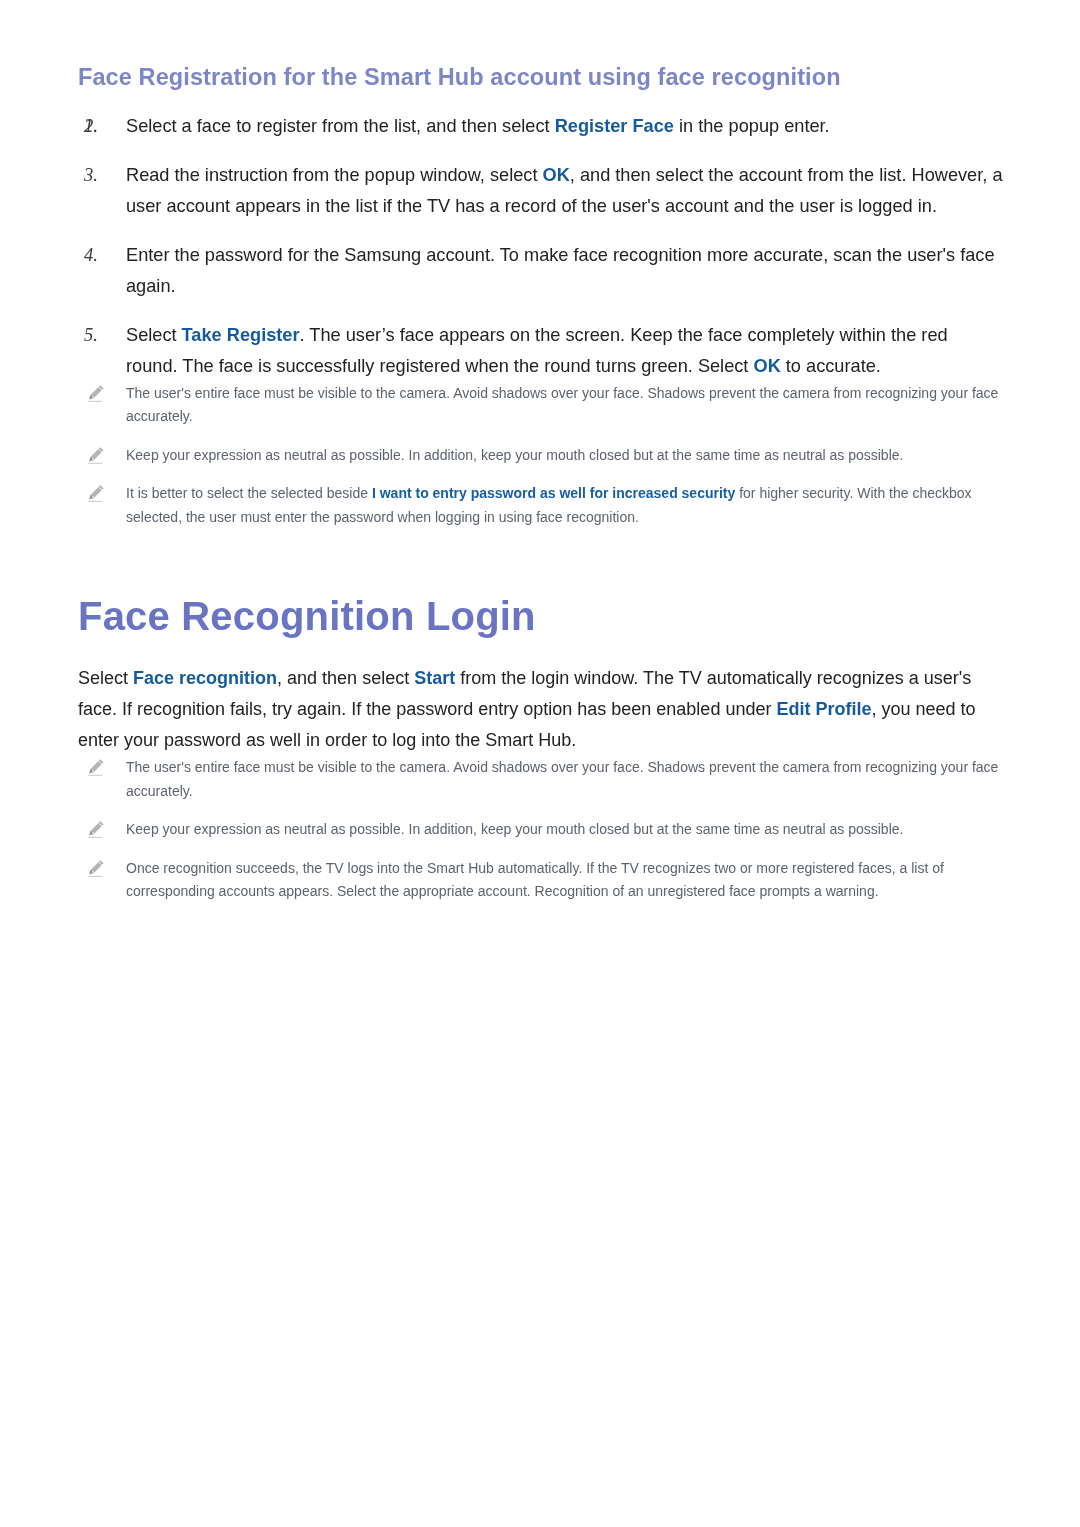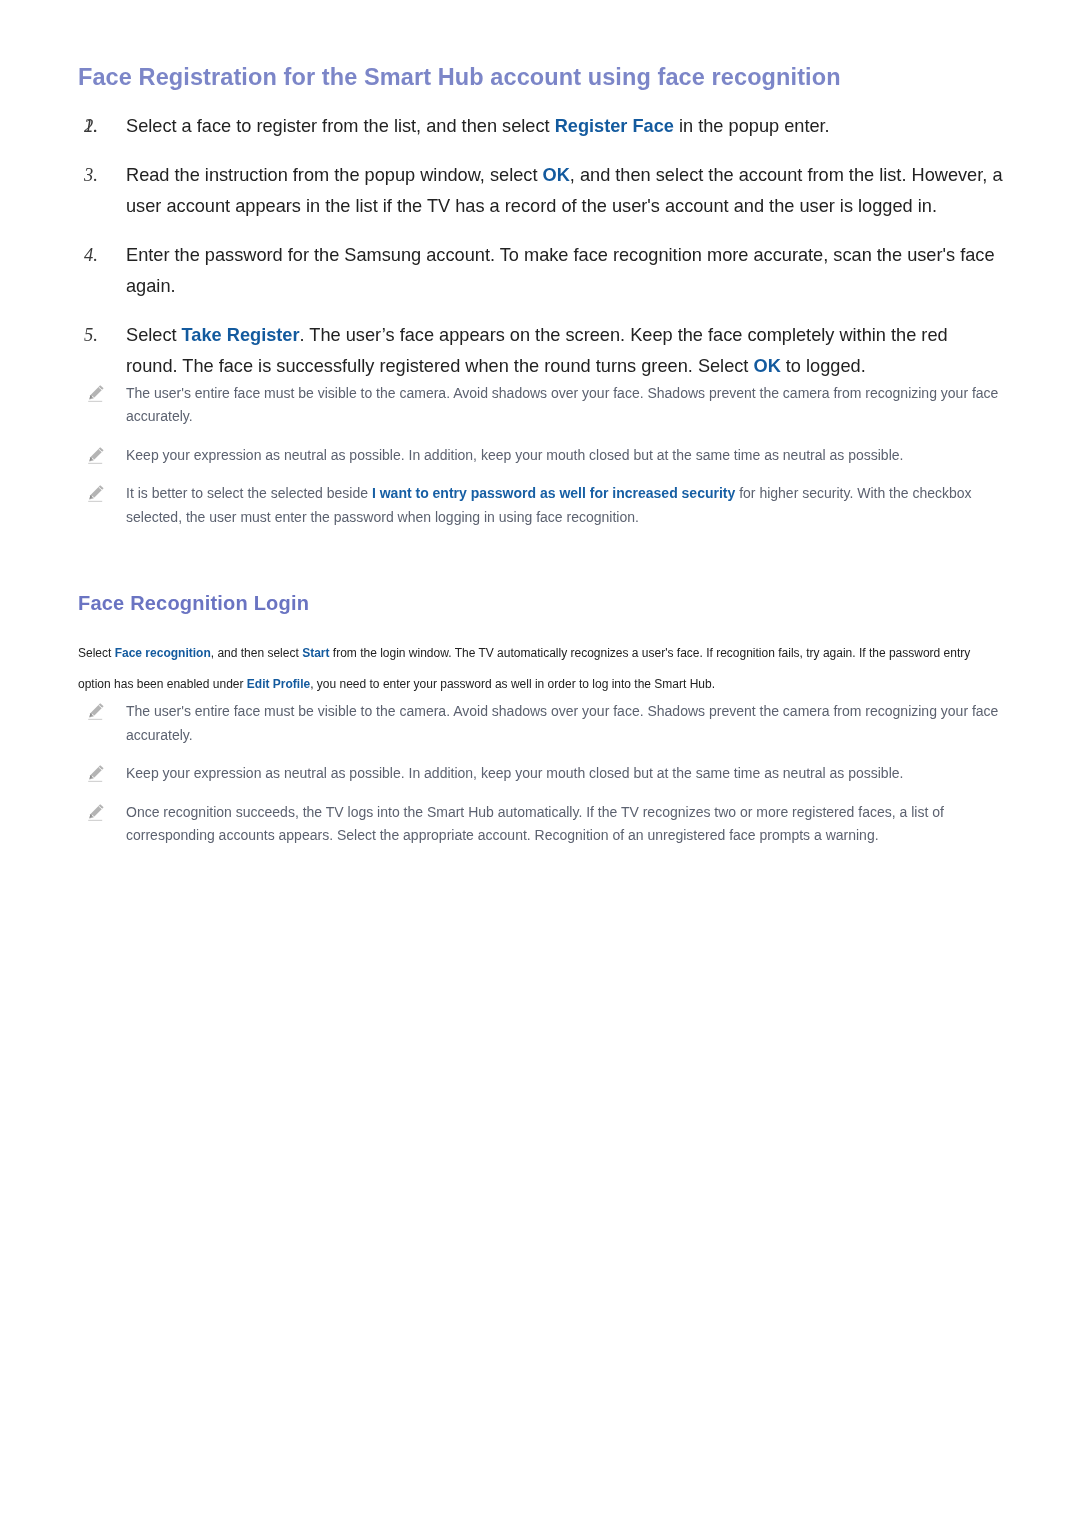--- a/index.html
+++ b/index.html
@@ -36,21 +36,21 @@
   h1.doc-h1 {
     font-size: 23.5px;
     font-weight: bold;
     color: #7c86c8;
     margin: 0 0 14px 0;
     letter-spacing: 0.1px;
     line-height: 1.3;
   }
 
   h2.doc-h2 {
-    font-size: 20px;
+    font-size: 40px;
     font-weight: bold;
     color: #6a74c2;
     margin: 0 0 22px 0;
     line-height: 1.25;
     letter-spacing: 0.2px;
   }
 
   .section-gap {
     height: 62px;
   }
@@ -108,21 +108,21 @@
     top: 2px;
     width: 22px;
     height: 20px;
     display: block;
   }
 
   .notes-after-steps { margin-top: 26px; }
   .notes-after-para  { margin-top: 20px; }
 
   p.body-para {
-    font-size: 12px;
+    font-size: 18px;
     line-height: 31px;
     color: #222222;
     margin: 0;
   }
 
   
   .hl {
     color: #135a9e;
     font-weight: bold;
   }
@@ -137,21 +137,21 @@
 <div class="page">
   <div class="content">
 
     <h1 class="doc-h1">Face Registration for the Smart Hub account using face recognition</h1>
 
     <ol class="steps" id="steps-section1">
         <li><span class="step-num">1.</span></li>
         <li><span class="step-num">2.</span><span><span>Select a face to register from the list, and then select </span><span class="hl">Register Face</span><span> in the popup enter.</span></span></li>
         <li><span class="step-num">3.</span><span><span>Read the instruction from the popup window, select </span><span class="hl">OK</span><span>, and then select the account from the list. However, a user account appears in the list if the TV has a record of the user's account and the user is logged in.</span></span></li>
         <li><span class="step-num">4.</span><span><span>Enter the password for the Samsung account. To make face recognition more accurate, scan the user's face again.</span></span></li>
-        <li><span class="step-num">5.</span><span><span>Select </span><span class="hl">Take Register</span><span>. The user’s face appears on the screen. Keep the face completely within the red round. The face is successfully registered when the round turns green. Select </span><span class="hl">OK</span><span> to logged.</span></span></li>
+        <li><span class="step-num">5.</span><span><span>Select </span><span class="hl">Take Register</span><span>. The user’s face appears on the screen. Keep the face completely within the red round. The face is successfully registered when the round turns green. Select </span><span class="hl">OK</span><span> to accurate.</span></span></li>
       </ol>
 
     <ul class="notes notes-after-steps" id="notes-section1">
         <li><svg class="pencil-icon" viewBox="0 0 22 20">
             <g>
               <path d="M15.2 1.3 L18.6 4.3 L8.4 14.4 L4.4 15.4 L5.3 11.3 Z" fill="#b4b4b4"></path>
               <path d="M13.6 3.0 L17.0 6.0" stroke="#ffffff" stroke-width="0.9" fill="none"></path>
               <path d="M7.0 12.0 L10.3 14.8" stroke="#ffffff" stroke-width="0.8" fill="none"></path>
               <path d="M4.4 15.4 L5.3 11.3 L7.2 13.0 Z" fill="#8e8e8e"></path>
               <rect x="3.2" y="16.8" width="14" height="1.1" fill="#cfcfcf"></rect>

